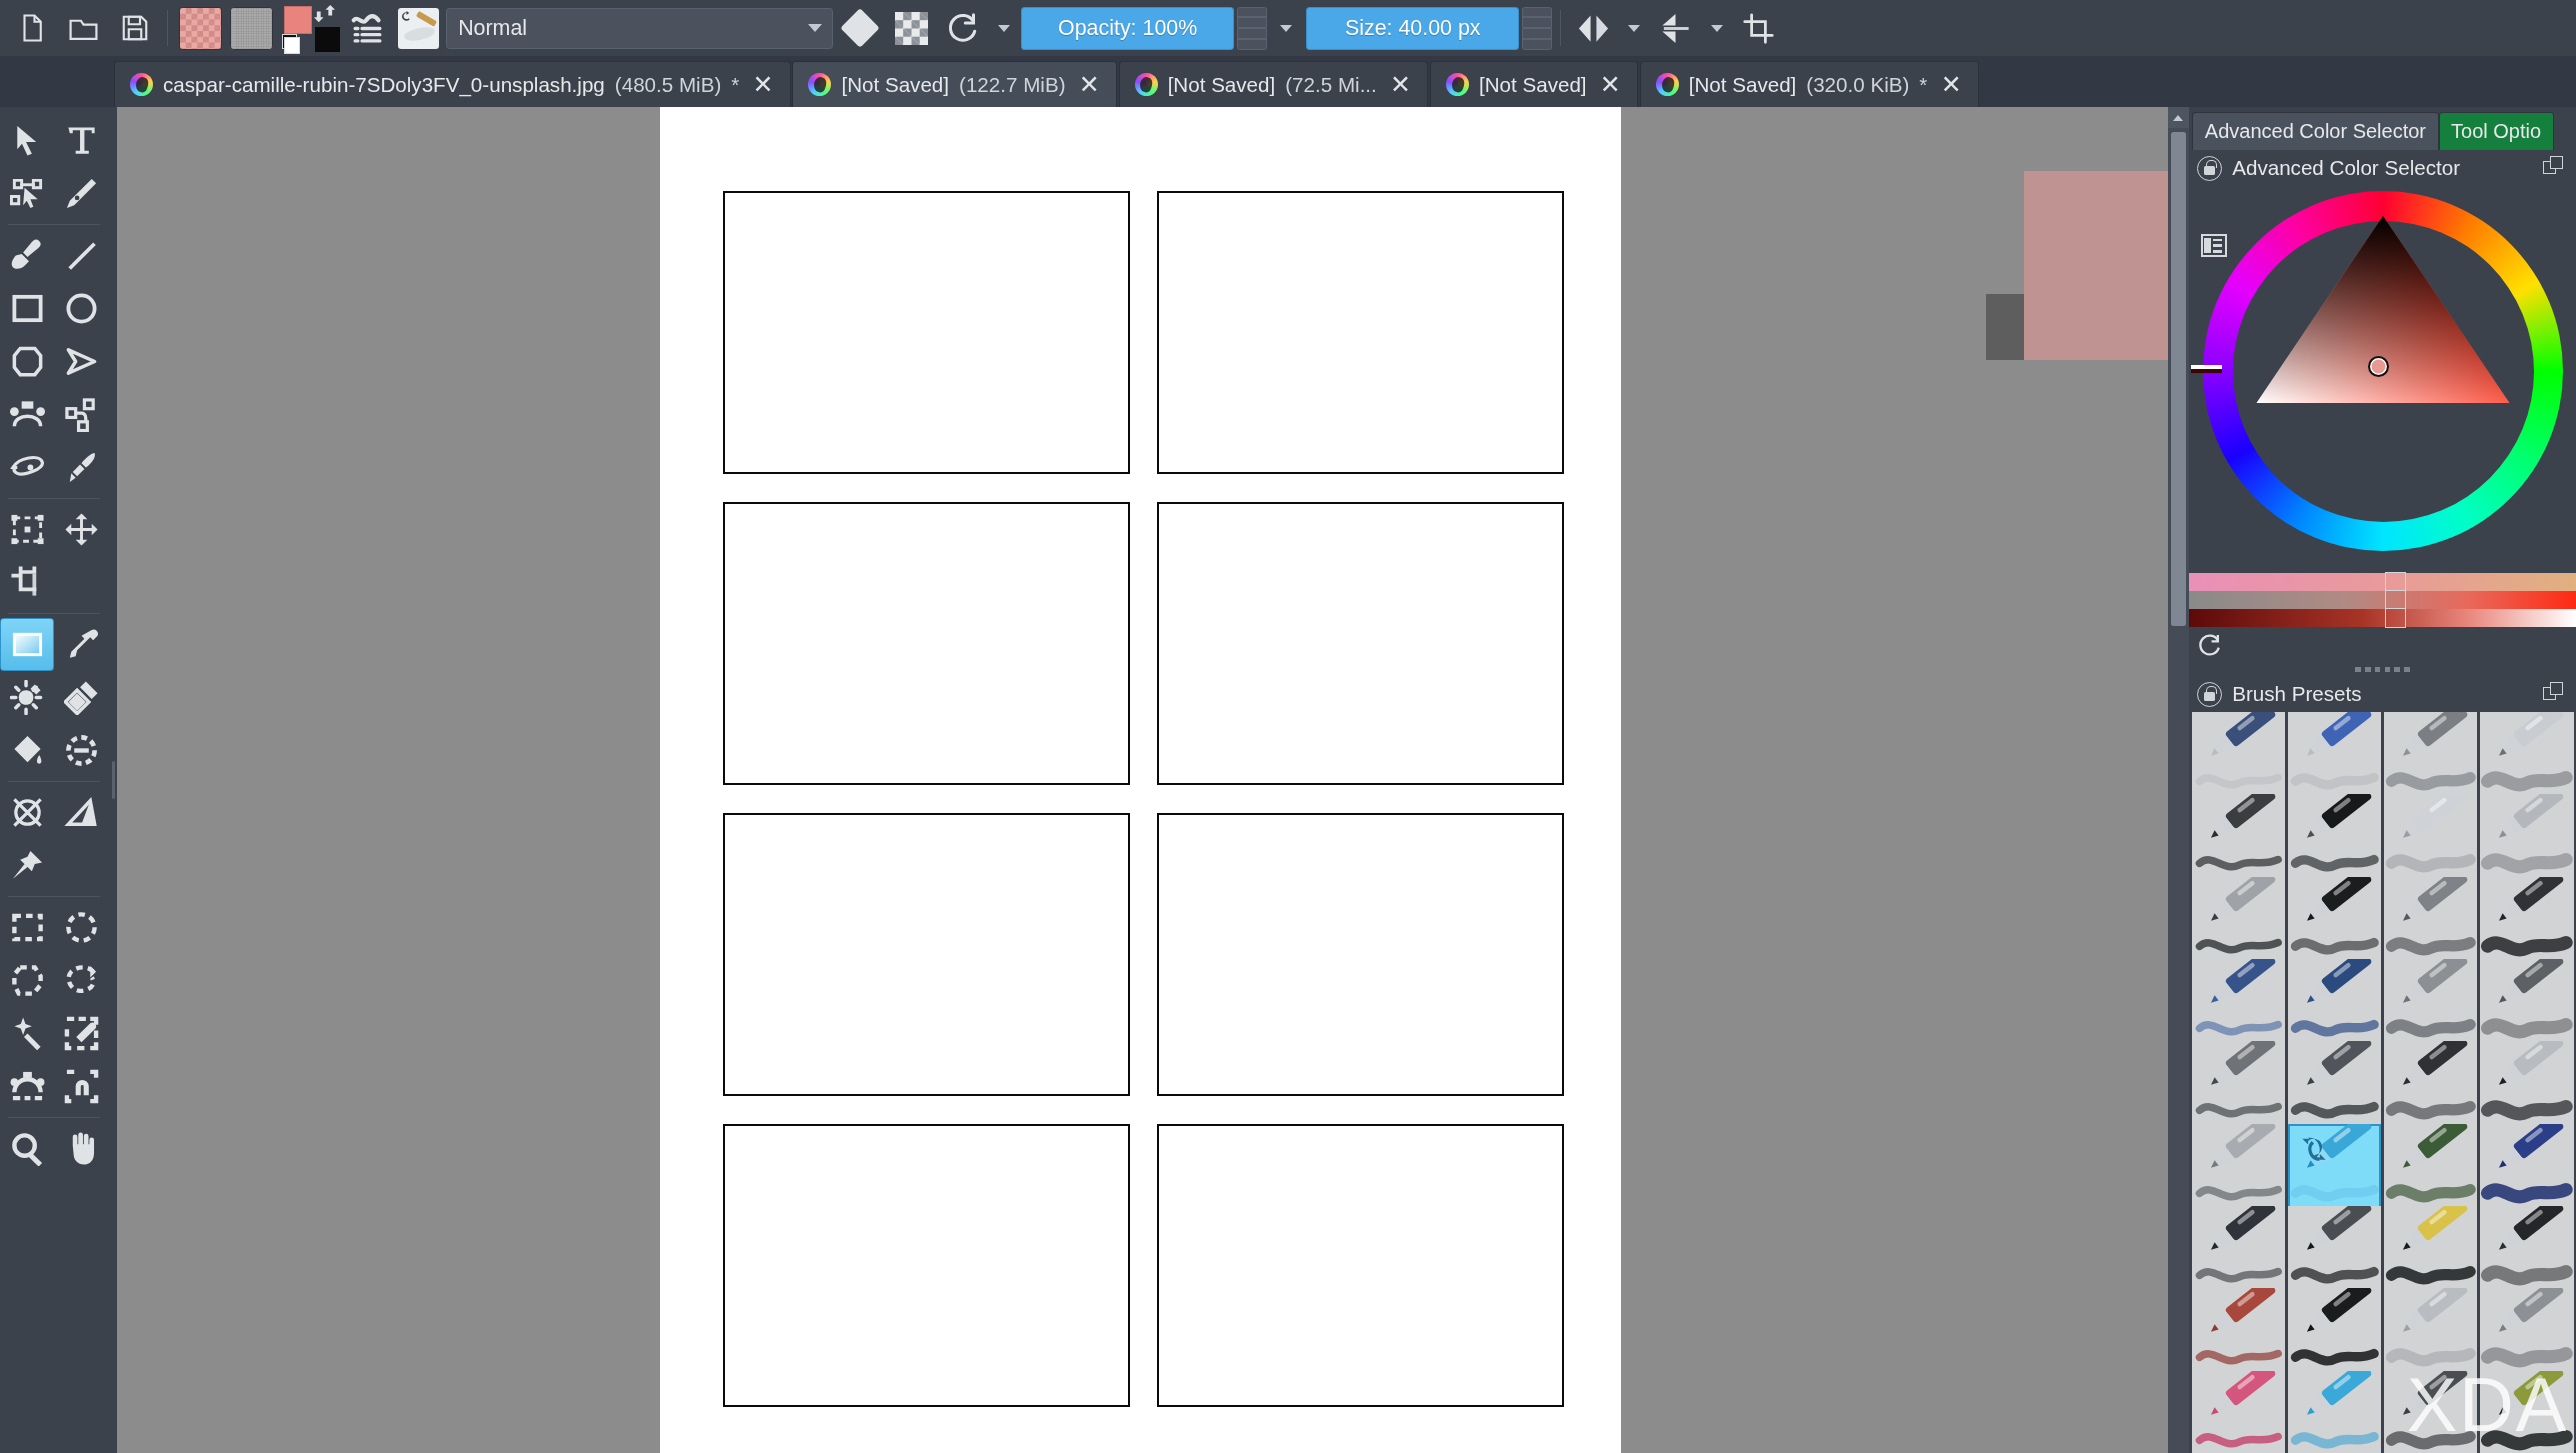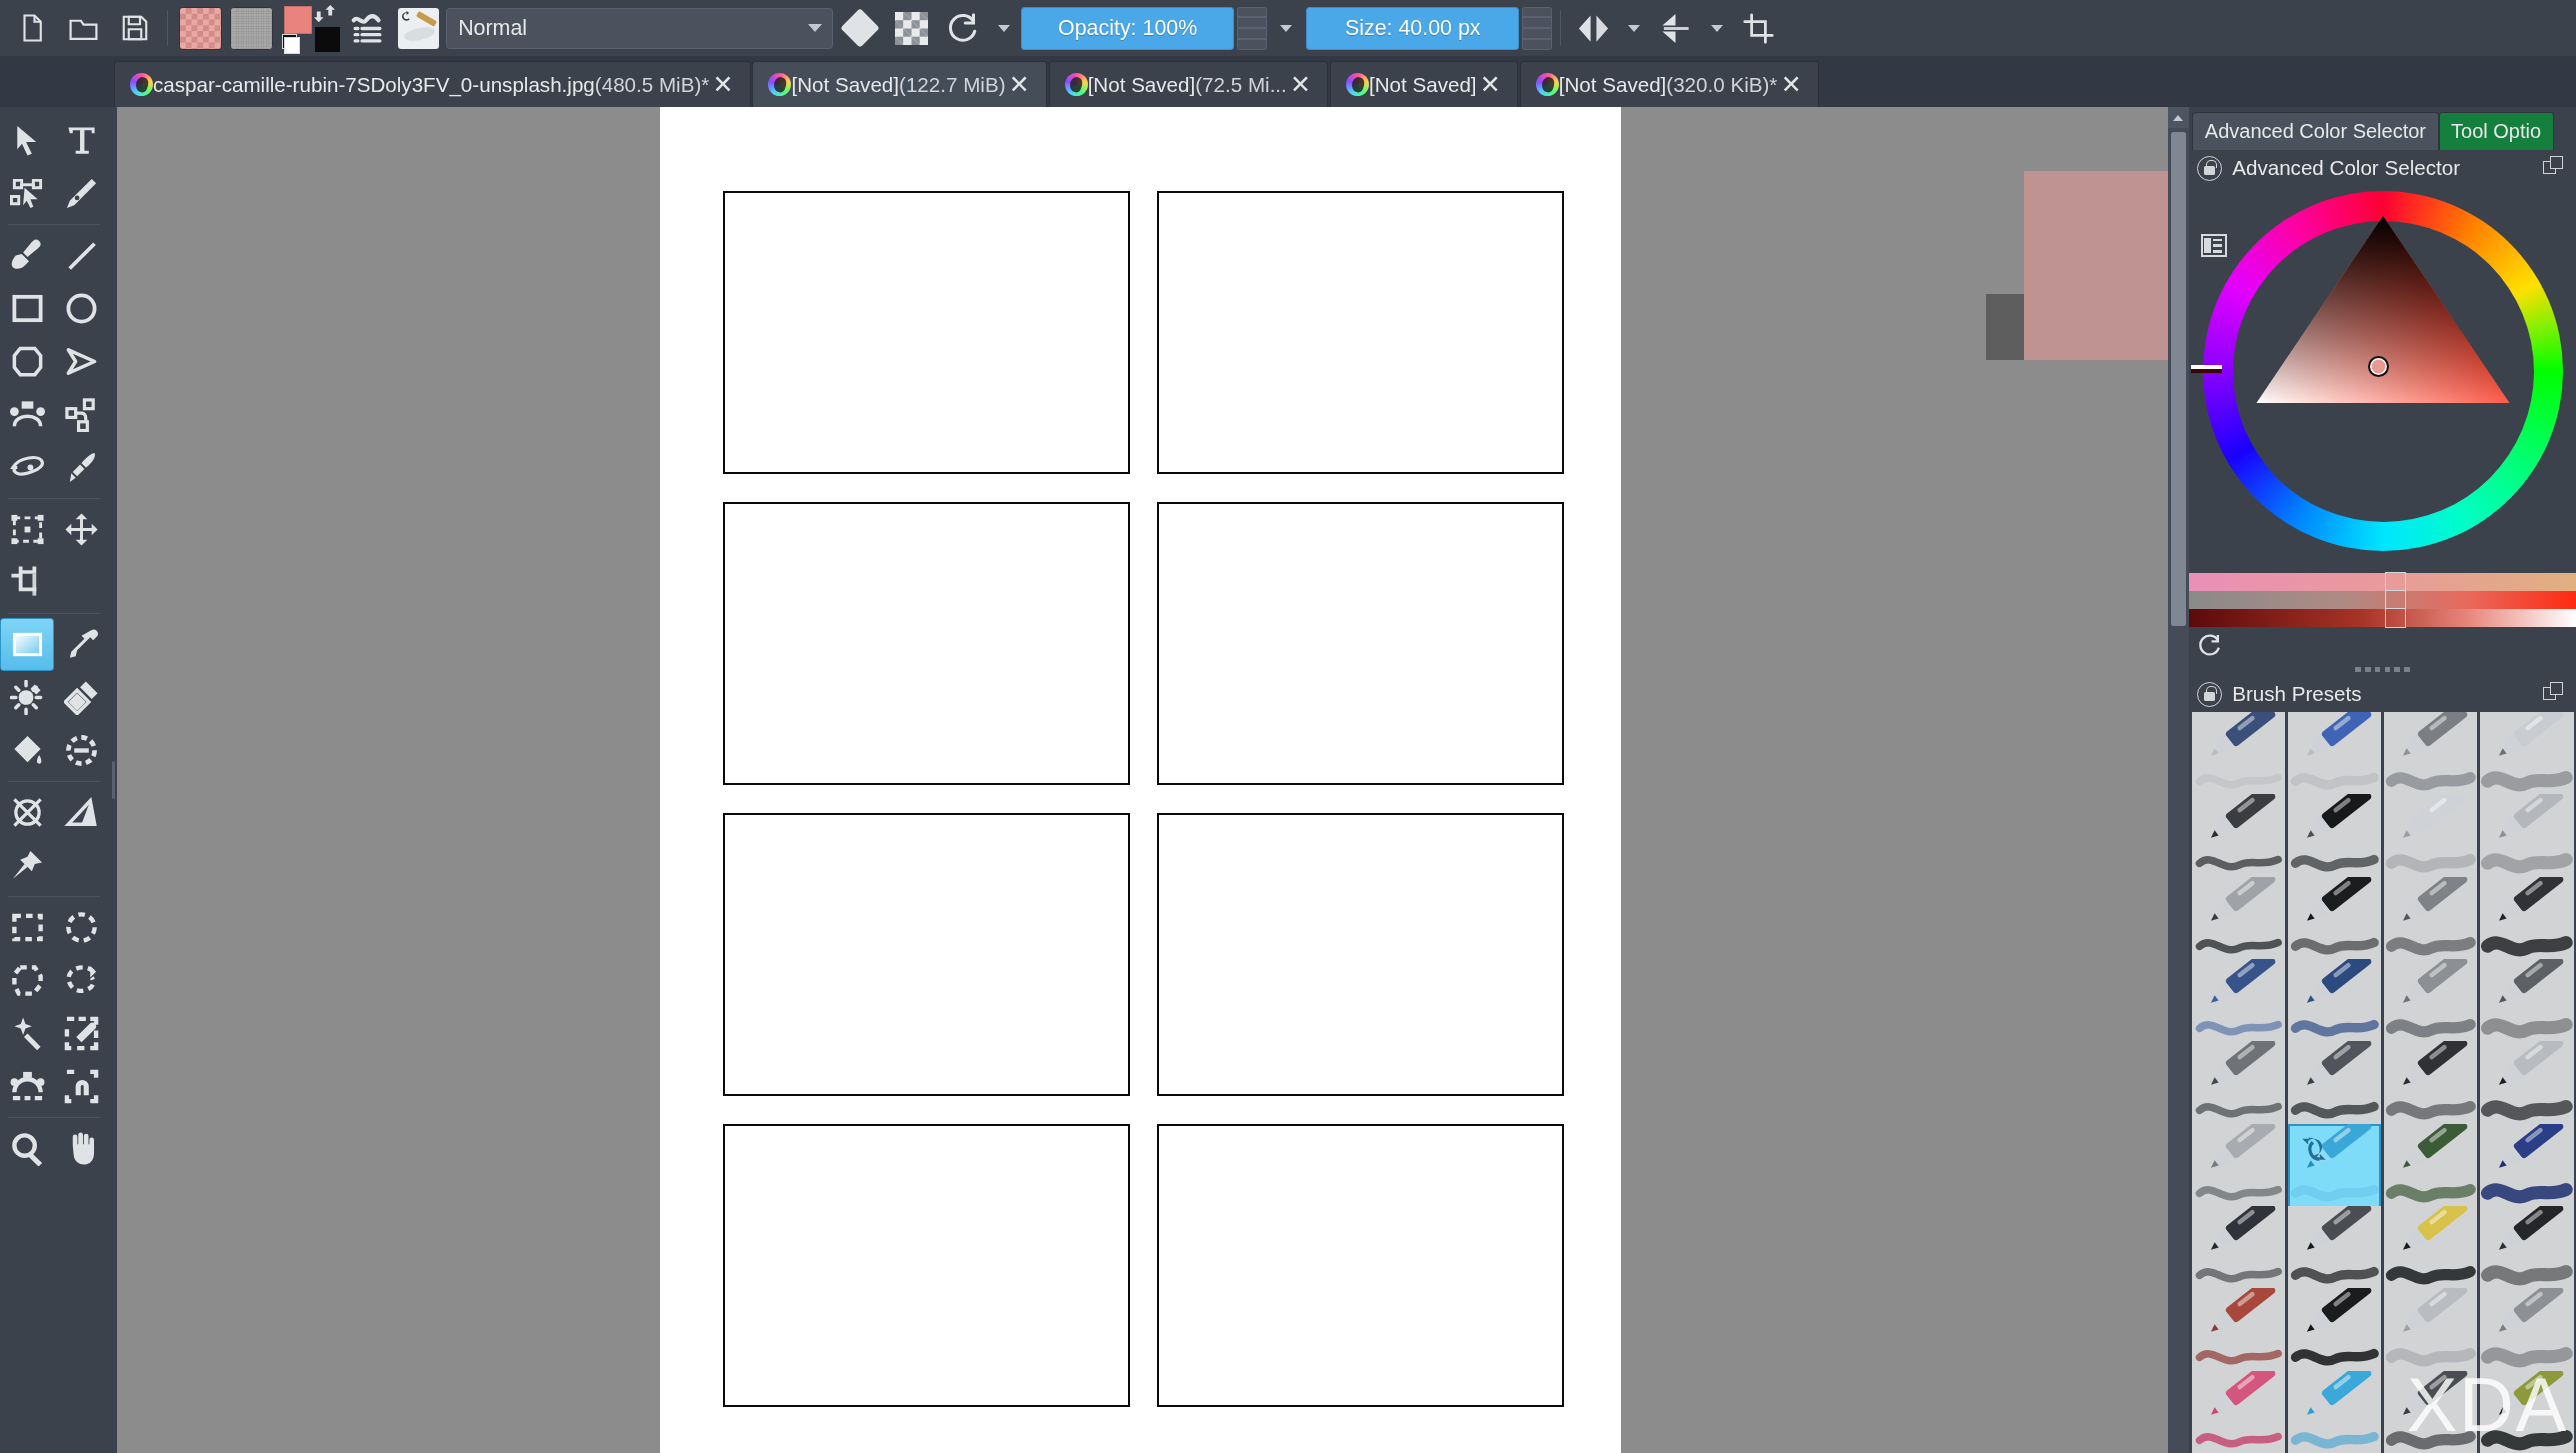--- a/index.html
+++ b/index.html
@@ -59,21 +59,21 @@
               align-items:center; justify-content:center; }
   .spin .up { border-radius:2.5px 2.5px 0 0; }
   .spin .dn { border-radius:0 0 2.5px 2.5px; }
   .tri-up { border-left:5.8px solid transparent; border-right:5.8px solid transparent; border-bottom:6.6px solid #c3c9d0;}
   .tri-dn { border-left:5.8px solid transparent; border-right:5.8px solid transparent; border-top:6.6px solid #c3c9d0;}
   .caret-mini { border-left:6.6px solid transparent; border-right:6.6px solid transparent; border-top:7.4px solid #c3c9d0; }
 
   
   .tabbar { height:51px; background:#333944; display:flex; align-items:flex-end; padding-left:114px;
             gap:0px; flex:0 0 51px; position:relative; z-index:4; }
-  .tab { height:46px; display:flex; align-items:center; padding:0 13px 0 15px;
+  .tab { height:46px; display:flex; align-items:center; gap:10px; padding:0 13px 0 15px;
          background:#3b424c; border:0.8px solid #2b3039; border-bottom:none;
          border-radius:3.3px 3.3px 0 0; font-size:20.6px; color:#e6e8ea; white-space:nowrap;
          margin-right:1.6px; }
   .tab.active { background:#454d59; }
   .tab .ttl { }
   .tab .sz { color:#cfd4d9; }
   .tabclose { font-size:25px; color:#e3e6e9; line-height:1; padding:0 3.3px; font-weight:300;}
   .kicon { width:23px; height:23px; border-radius:50%; flex:0 0 23px;
     background:conic-gradient(#ff4fa3,#ffd24d,#4dff7a,#4dd2ff,#8a4dff,#ff4fa3); position:relative; }
   .kicon:after{ content:""; position:absolute; left:5.8px; top:4.1px; width:11.5px; height:15px;

